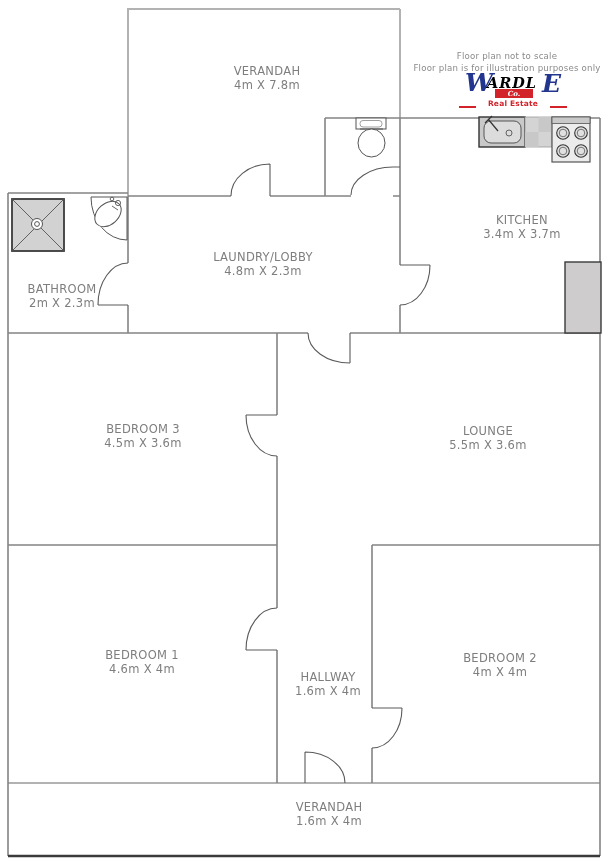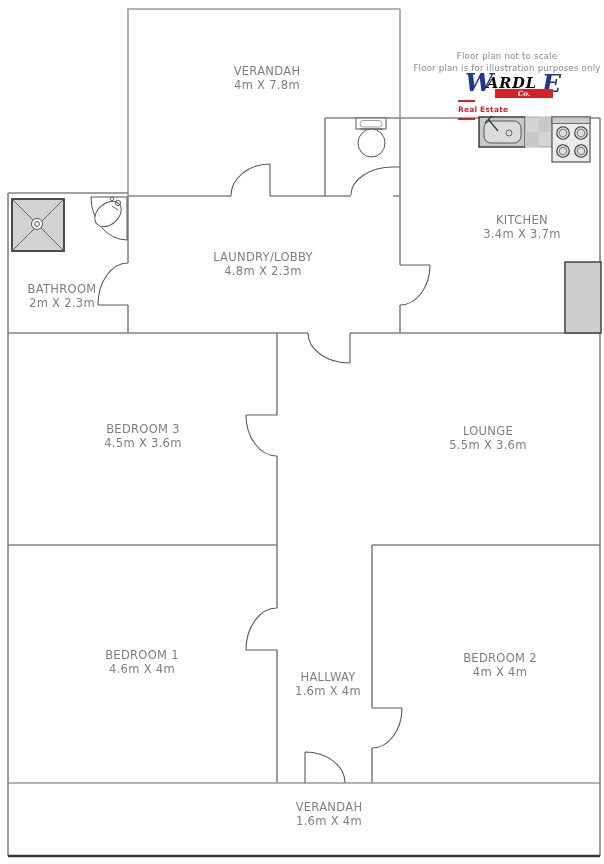--- a/index.html
+++ b/index.html
@@ -11,26 +11,26 @@
   .room-dims{font-size:11.5px;fill:#7e7e7e;letter-spacing:.3px;}
   .disclaimer{font-size:8.6px;fill:#8a8a8a;letter-spacing:.2px;}
   
   .logo{position:absolute;left:458px;top:74px;width:110px;height:34px;}
   .logo-w{position:absolute;left:7px;top:-4px;font-family:"DejaVu Serif","Liberation Serif",serif;
           font-style:italic;font-weight:bold;font-size:25px;color:#23368f;line-height:1;}
   .logo-ardl{position:absolute;left:29px;top:2px;font-family:"DejaVu Serif","Liberation Serif",serif;
           font-style:italic;font-weight:bold;font-size:14.5px;color:#000000;letter-spacing:1px;line-height:1;}
   .logo-e{position:absolute;left:84px;top:-3px;font-family:"DejaVu Serif","Liberation Serif",serif;
           font-style:italic;font-weight:bold;font-size:25px;color:#23368f;line-height:1;}
-  .logo-co-bar{position:absolute;left:37px;top:15px;width:58px;height:9px;background:#d2232a;
+  .logo-co-bar{position:absolute;left:37px;top:15px;width:38px;height:9px;background:#d2232a;
           display:flex;align-items:center;justify-content:center;}
   .logo-co-bar span{font-family:"DejaVu Serif","Liberation Serif",serif;font-style:italic;font-weight:bold;
           font-size:7px;color:#ffffff;line-height:1;}
-  .logo-tagline{position:absolute;left:0;top:26px;width:100%;display:flex;align-items:flex-start;
-          justify-content:center;gap:4px;flex-direction:column;}
+  .logo-tagline{position:absolute;left:0;top:26px;width:100%;display:flex;align-items:flex-end;
+          justify-content:center;gap:12px;}
   .logo-tagline .txt{font-size:7.5px;font-weight:bold;color:#d2232a;line-height:1;letter-spacing:.2px;}
   .logo-tagline .rule{width:17px;height:2px;background:#d2232a;}
 </style>
 </head>
 <body>
 
 <div class="page">
 
   <svg width="604" height="864" viewBox="0 0 604 864">
 

